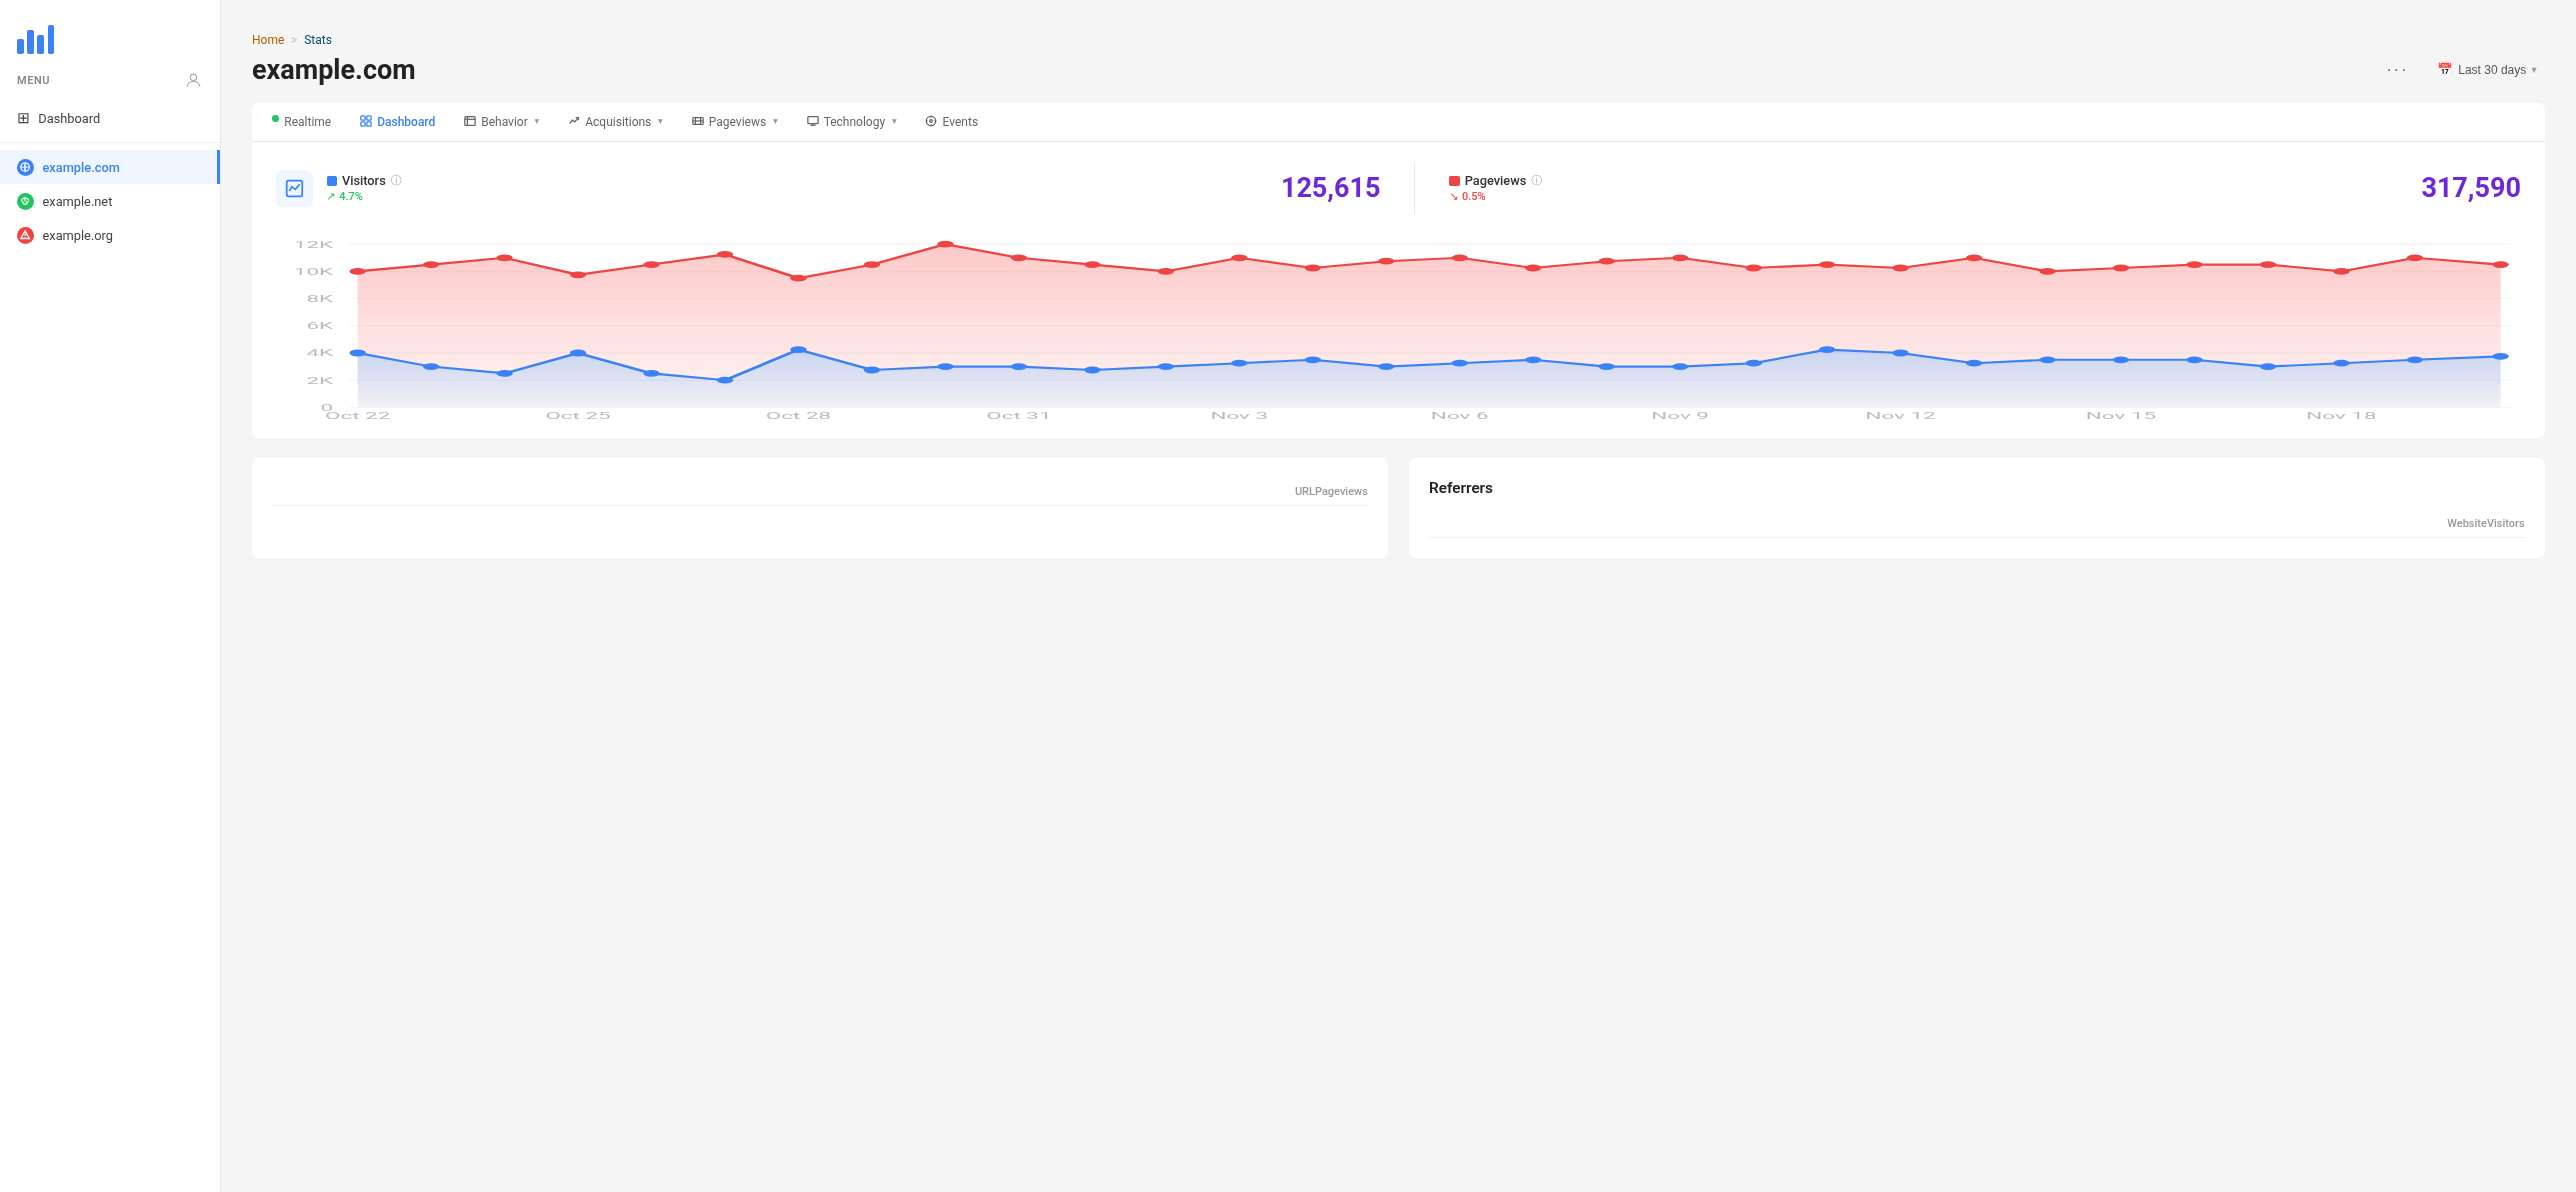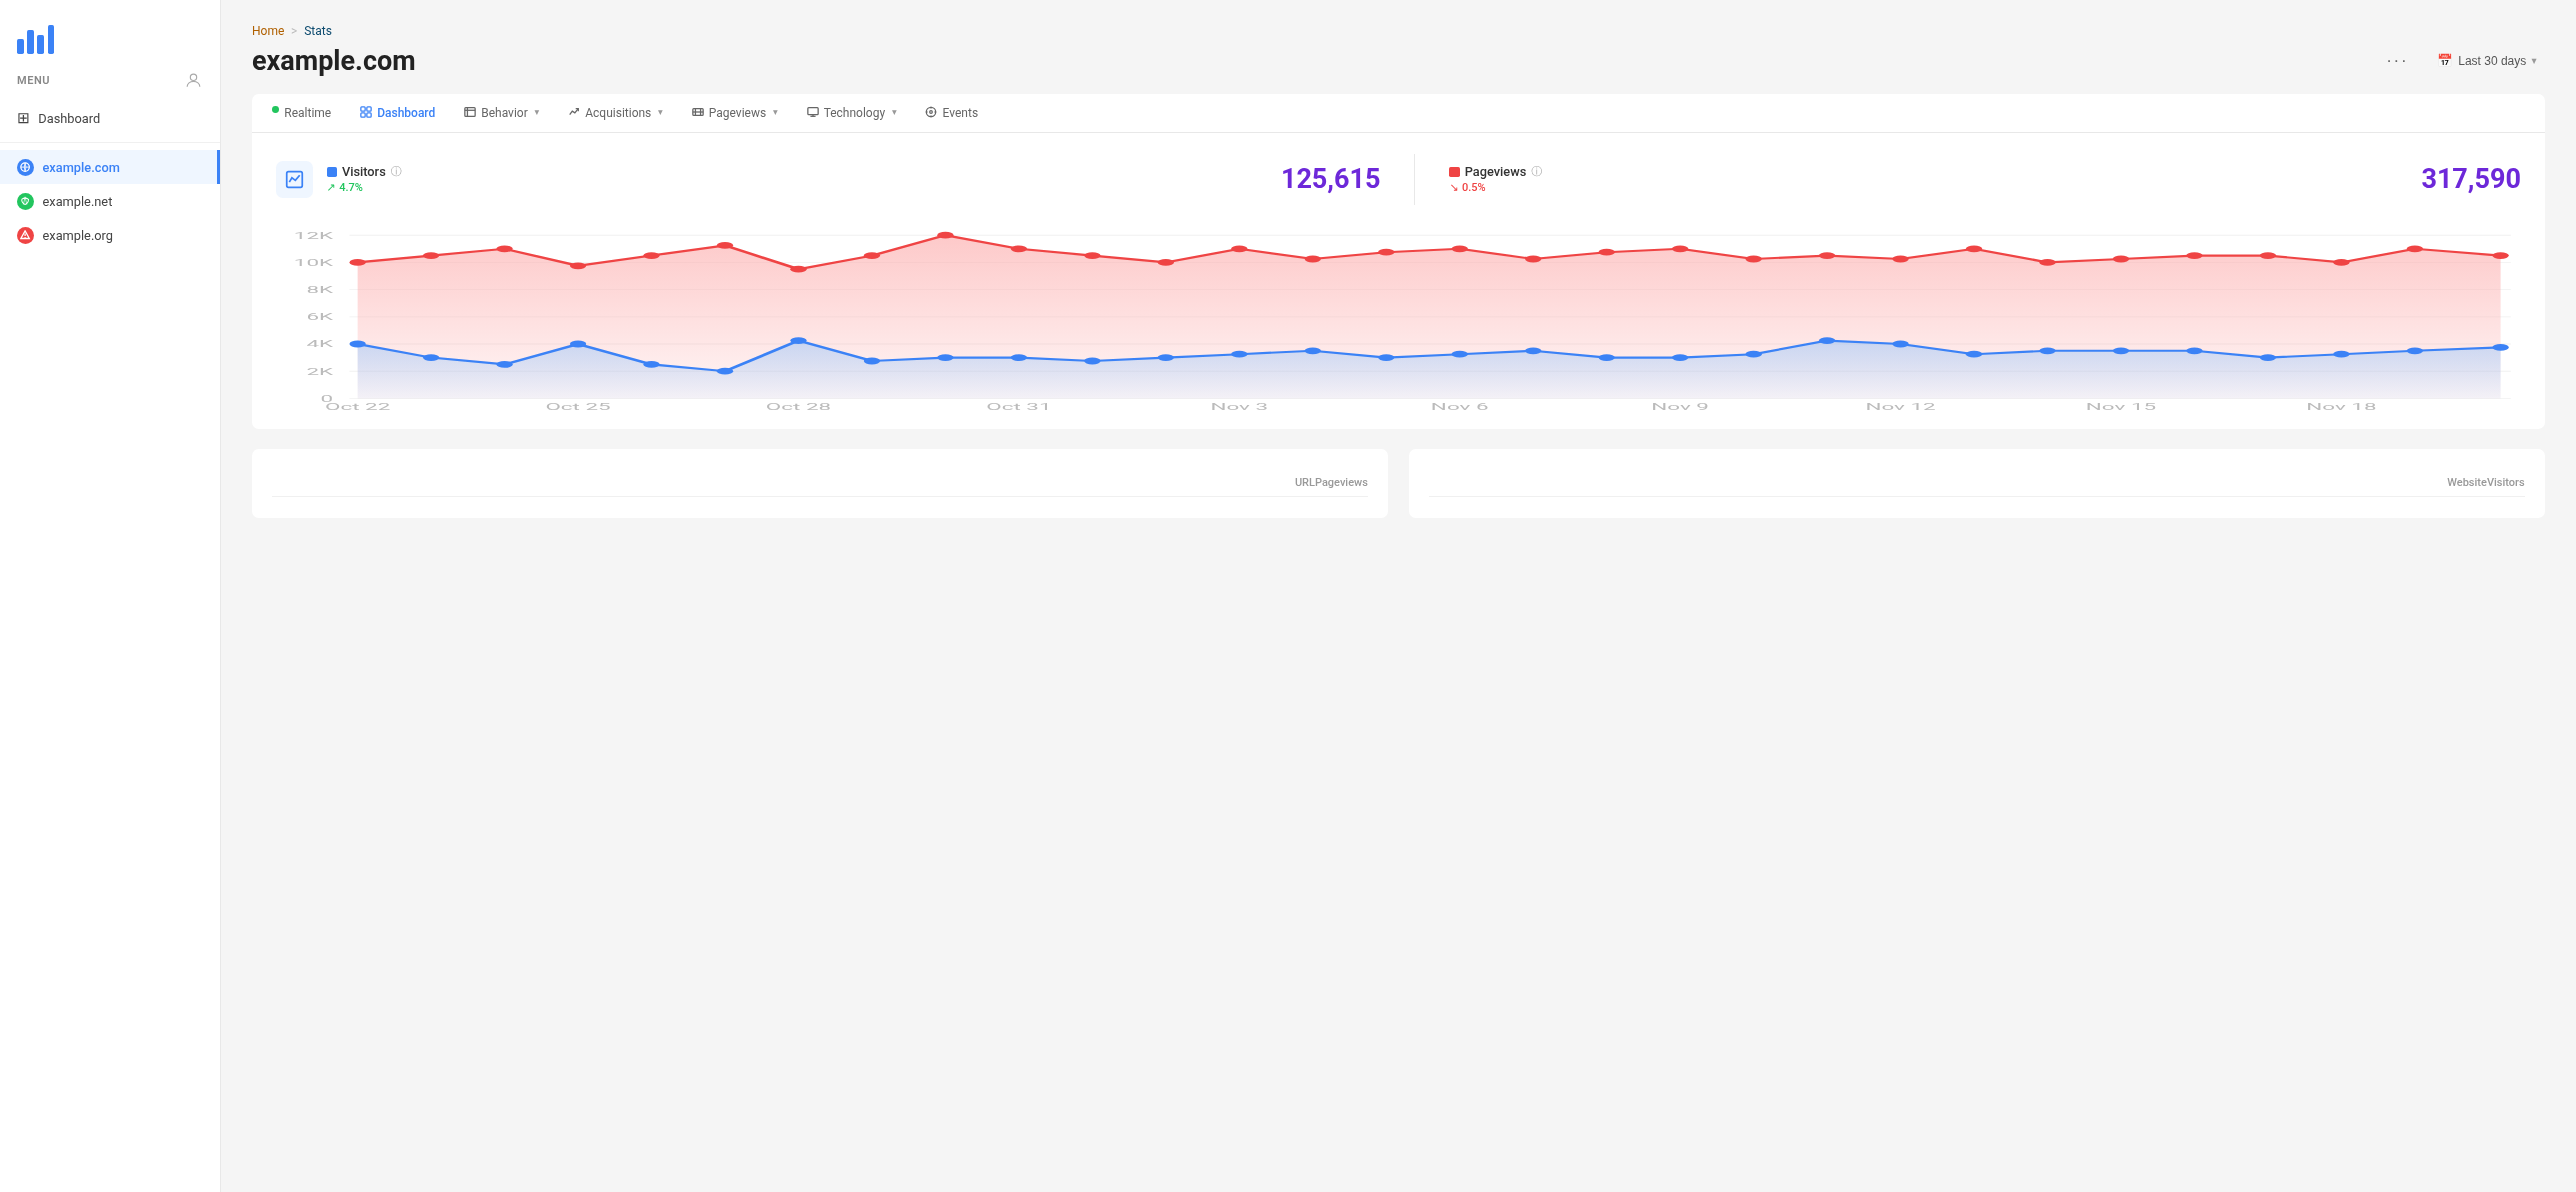--- a/index.html
+++ b/index.html
@@ -102,21 +102,21 @@
     .dot-green { background: #22c55e; }
     .dot-red { background: #ef4444; }
 
     
     .main {
       flex: 1;
       display: flex;
       flex-direction: column;
       overflow-y: auto;
       background: #f5f5f5;
-      padding: 24px 31px 31px 31px;
+      padding: 33px 31px 31px 31px;
     }
 
     
     .breadcrumb {
       display: flex;
       align-items: center;
       gap: 6.8px;
       font-size: 12px;
       color: #888;
       margin-bottom: 6.8px;
@@ -632,20 +632,21 @@
   </div>
 
   <div class="bottom-cards">
     <div class="bottom-card">
       <div class="table-header-row">
         <span class="table-header-cell">URL</span>
         <span class="table-header-cell">Pageviews</span>
       </div>
     </div>
     <div class="bottom-card">
+      <div class="bottom-card-title">Referrers</div>
       <div class="table-header-row">
         <span class="table-header-cell">Website</span>
         <span class="table-header-cell">Visitors</span>
       </div>
     </div>
   </div>
 </div>
 
 
 </body></html>

